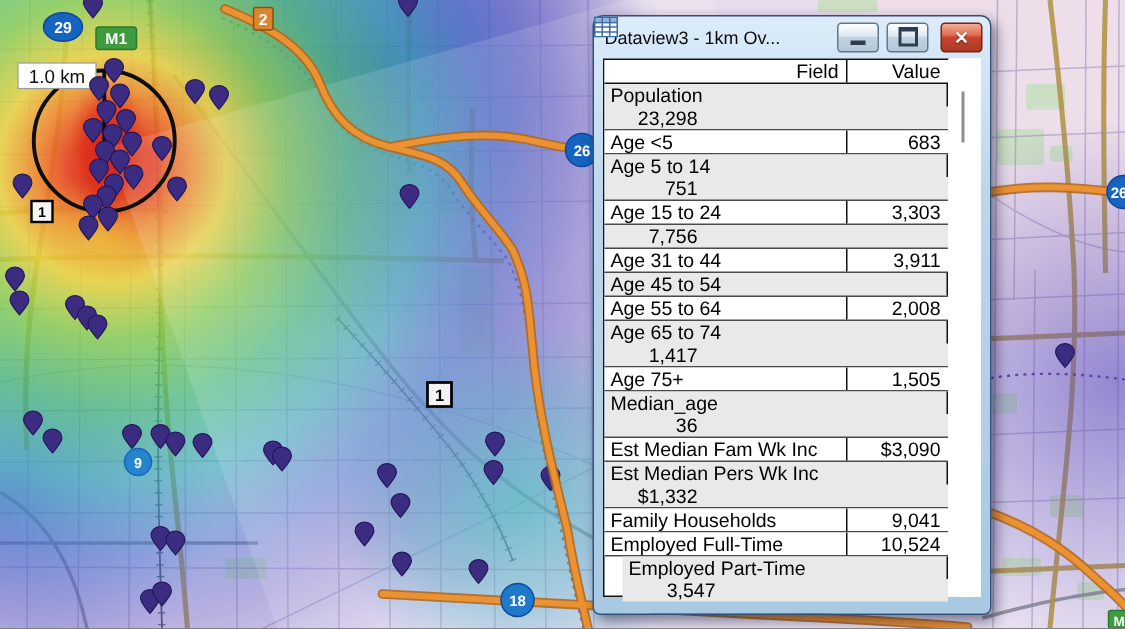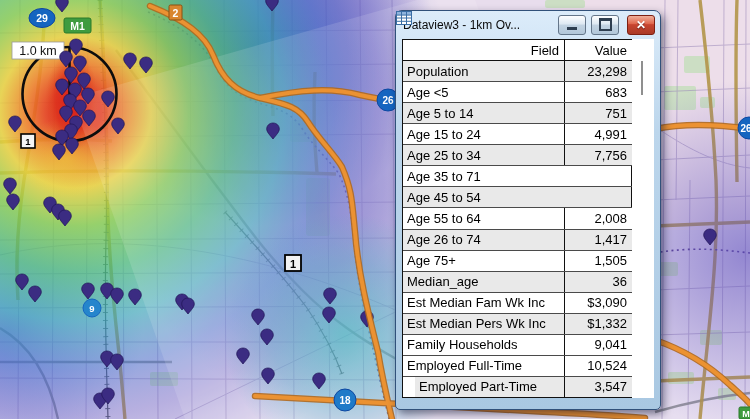--- a/index.html
+++ b/index.html
@@ -23,21 +23,21 @@
   .glyph-max{width:9px;height:8px;border:2px solid #2e3e50;border-top-width:3px;background:transparent;}
   .glyph-close{color:#fff;font-size:12px;font-weight:bold;line-height:1;
     text-shadow:0 1px 1px rgba(60,0,0,.7);}
   .client{position:absolute;left:6px;right:6px;top:28px;bottom:11px;background:#ffffff;}
   .dtable{position:absolute;left:0;top:0;bottom:0;width:229px;display:flex;
     flex-direction:column;border:1px solid #111;font-size:13px;color:#000;}
   .thead{display:flex;height:20px;border-bottom:1px solid #111;background:#fff;}
   .tbody{flex:1;display:flex;flex-direction:column;}
   .trow{flex:1;display:flex;border-bottom:1px solid #4a4a4a;background:#fff;}
   .trow:last-child{border-bottom:none;margin-left:12px;}
-  .trow.odd{background:#e9e9e9;}
+  .trow.odd{background:#e9e9e9;flex-direction:column;}
   .tcell{display:flex;align-items:center;overflow:hidden;white-space:nowrap;}
   .tfield{flex:1;padding-left:4px;border-right:1.5px solid #111;}
   .tvalue{width:62px;justify-content:flex-end;padding-right:5px;text-align:right;}
   .thead .tfield{justify-content:flex-end;padding-right:5px;}
   .gutter{position:absolute;right:0;top:0;bottom:0;width:22px;background:#fff;}
   .thumb{position:absolute;left:9px;top:22px;width:2px;height:34px;background:#8f8f8f;}
   
   .wicon{width:16px;height:14px;flex:0 0 auto;}
 </style>
 </head>
@@ -352,38 +352,38 @@
             <div class="trow even">
               <div class="tcell tfield">Age &lt;5</div>
               <div class="tcell tvalue">683</div>
             </div>
             <div class="trow odd">
               <div class="tcell tfield">Age 5 to 14</div>
               <div class="tcell tvalue">751</div>
             </div>
             <div class="trow even">
               <div class="tcell tfield">Age 15 to 24</div>
-              <div class="tcell tvalue">4,991</div>
-            </div>
-            <div class="trow odd">
-              <div class="tcell tfield">Age 25 to 34</div>
+              <div class="tcell tvalue">3,303</div>
+            </div>
+            <div class="trow odd">
               <div class="tcell tvalue">7,756</div>
             </div>
             <div class="trow even">
-              <div class="tcell tfield">Age 35 to 71</div>
+              <div class="tcell tfield">Age 31 to 44</div>
+              <div class="tcell tvalue">3,911</div>
             </div>
             <div class="trow odd">
               <div class="tcell tfield">Age 45 to 54</div>
             </div>
             <div class="trow even">
               <div class="tcell tfield">Age 55 to 64</div>
               <div class="tcell tvalue">2,008</div>
             </div>
             <div class="trow odd">
-              <div class="tcell tfield">Age 26 to 74</div>
+              <div class="tcell tfield">Age 65 to 74</div>
               <div class="tcell tvalue">1,417</div>
             </div>
             <div class="trow even">
               <div class="tcell tfield">Age 75+</div>
               <div class="tcell tvalue">1,505</div>
             </div>
             <div class="trow odd">
               <div class="tcell tfield">Median_age</div>
               <div class="tcell tvalue">36</div>
             </div>

